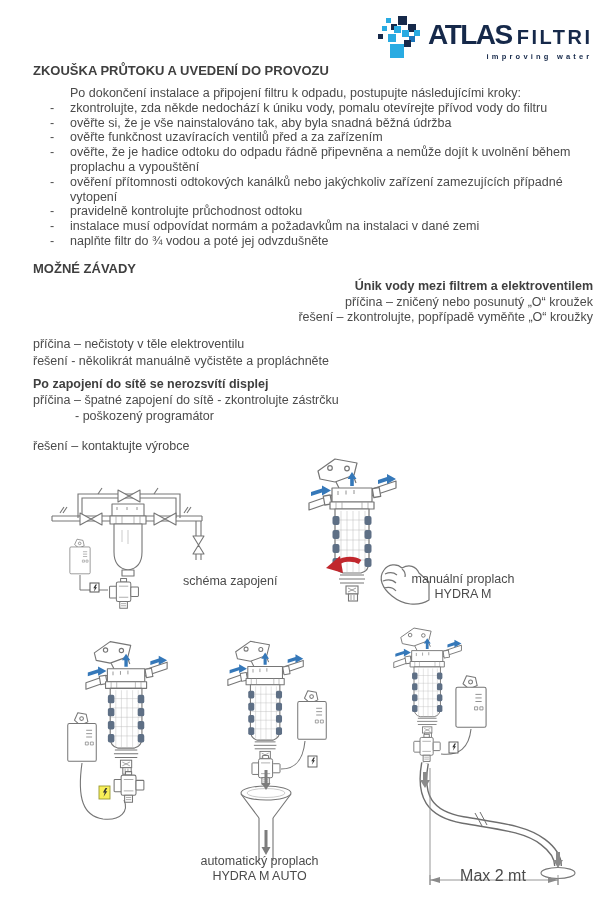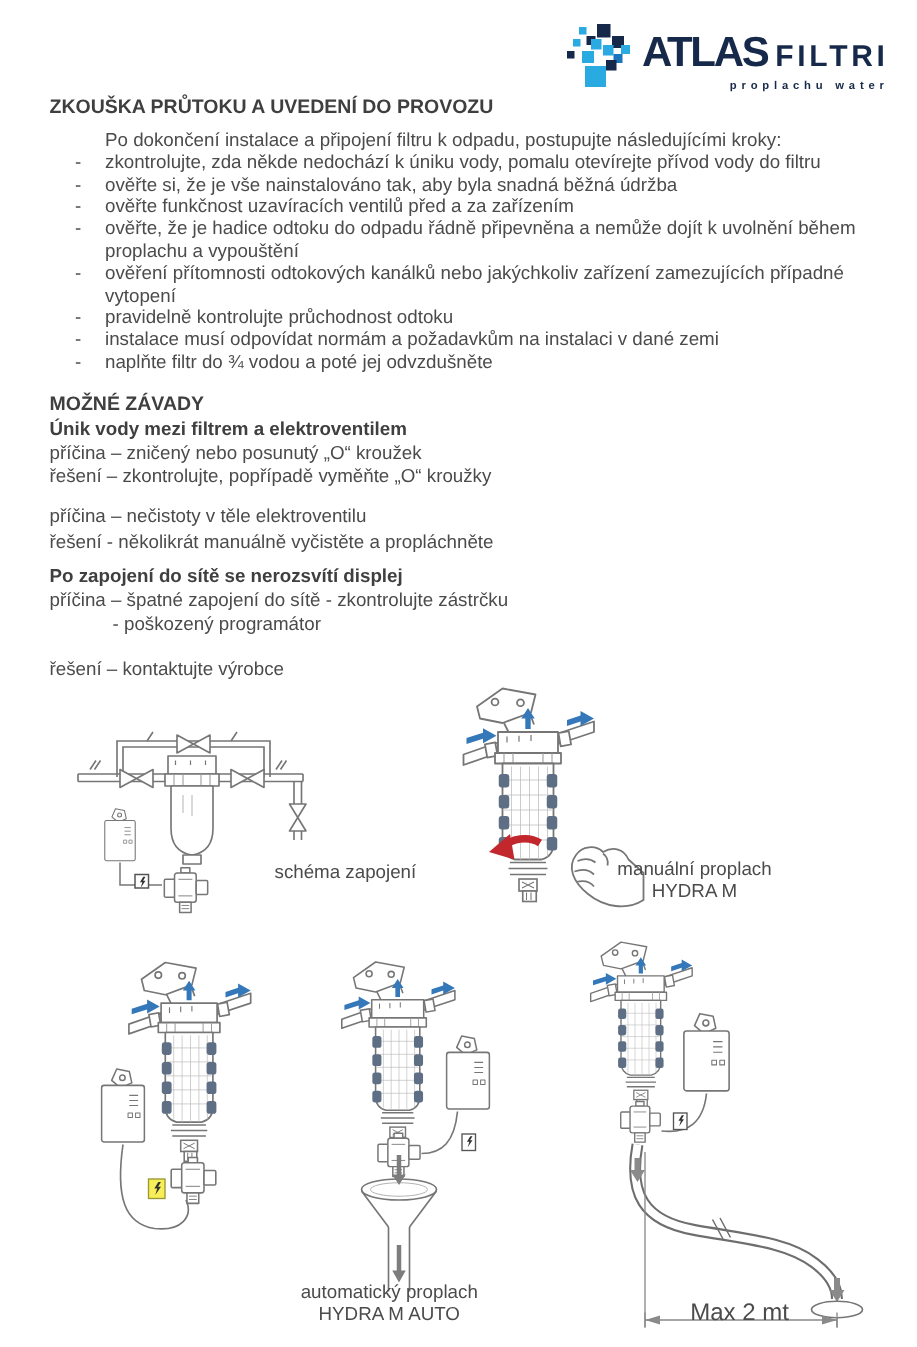--- a/index.html
+++ b/index.html
@@ -28,21 +28,21 @@
   h1,h2{font-size:13px;font-weight:bold;color:#3f3f3f;margin:0;line-height:15px;}
   h3{font-size:12.5px;font-weight:bold;color:#3f3f3f;margin:0;line-height:15px;}
   p{font-size:12.5px;margin:0;line-height:15px;}
   .b-flow h1{margin-bottom:8px;}
   .intro{margin-left:37px;line-height:14.8px;}
   ul.bullets{list-style:none;margin:0;padding:0;}
   li.bullet{display:flex;line-height:14.8px;font-size:12.5px;}
   .dash{width:20px;padding-left:17px;flex:none;}
   .btxt{white-space:pre-line;}
   .b-f1 h2{margin-bottom:3px;}
-  .b-f1 p,.b-f1 h3{line-height:15.5px;}
+  .b-f1 p,.b-f1 h3{line-height:15.5px;text-align:right;}
   .b-f2 p,.b-f2 h3{line-height:17px;}
   .b-f3 p,.b-f3 h3{line-height:16px;}
   .indent2{margin-left:42px;}
   .sol-gap{margin-top:14px;}
 
   
   .fig{position:absolute;}
   #fig-wiring{left:50px;top:482px;}
   #fig-manual{left:300px;top:450px;}
   #fig-bl{left:55px;top:633px;}
@@ -142,21 +142,21 @@
         <rect x="10" y="18" width="8" height="8" fill="#29abe2"></rect>
         <rect x="26" y="24" width="7" height="7" fill="#16294a"></rect>
         <rect x="12" y="28" width="14" height="14" fill="#29abe2"></rect>
       </g>
     </svg>
     <div class="logo-text">
       <div class="logo-line">
         <span class="brand1">ATLAS</span>
         <span class="brand2">FILTRI</span>
       </div>
-      <div class="tagline">proplachu water</div>
+      <div class="tagline">improving water</div>
     </div>
   </header>
 
   <section class="block b-flow">
     <h1>ZKOUŠKA PRŮTOKU A UVEDENÍ DO PROVOZU</h1>
     <p class="intro">Po dokončení instalace a připojení filtru k odpadu, postupujte následujícími kroky:</p>
     <ul class="bullets">
 
         <li class="bullet">
           <span class="dash">-</span>

